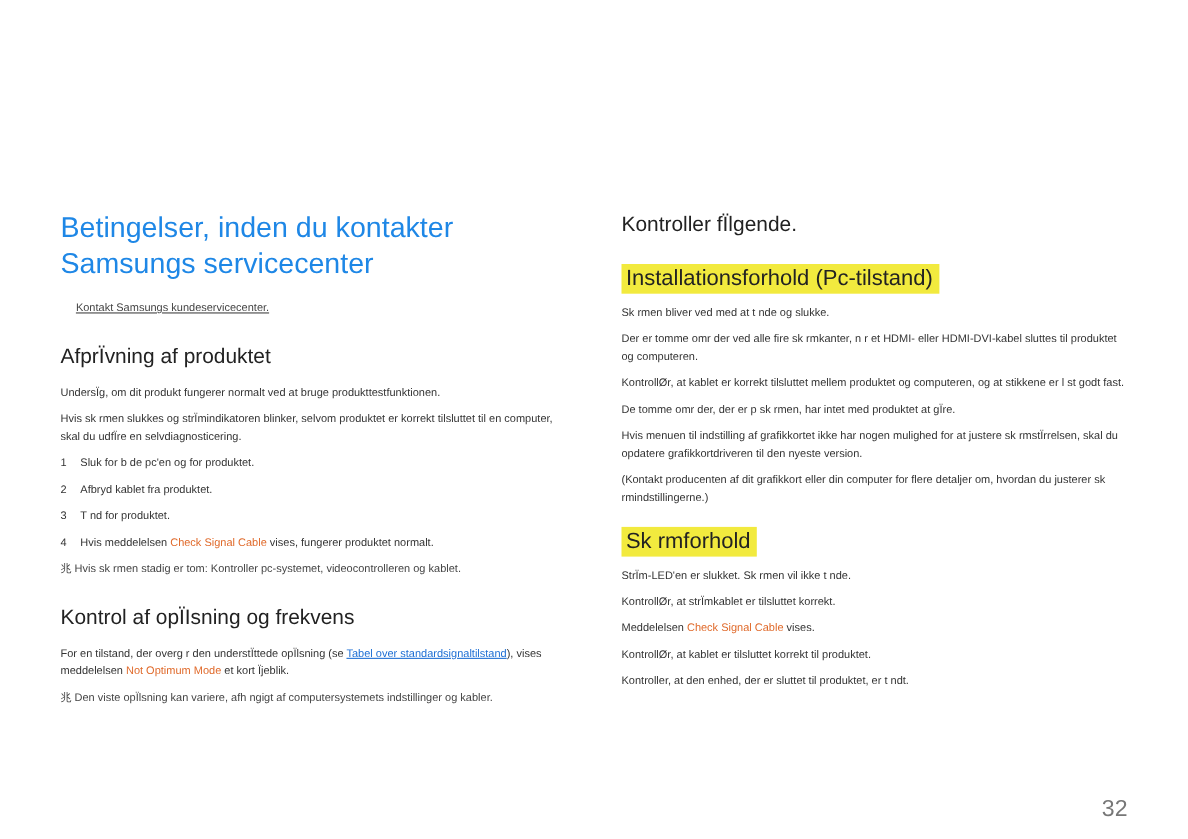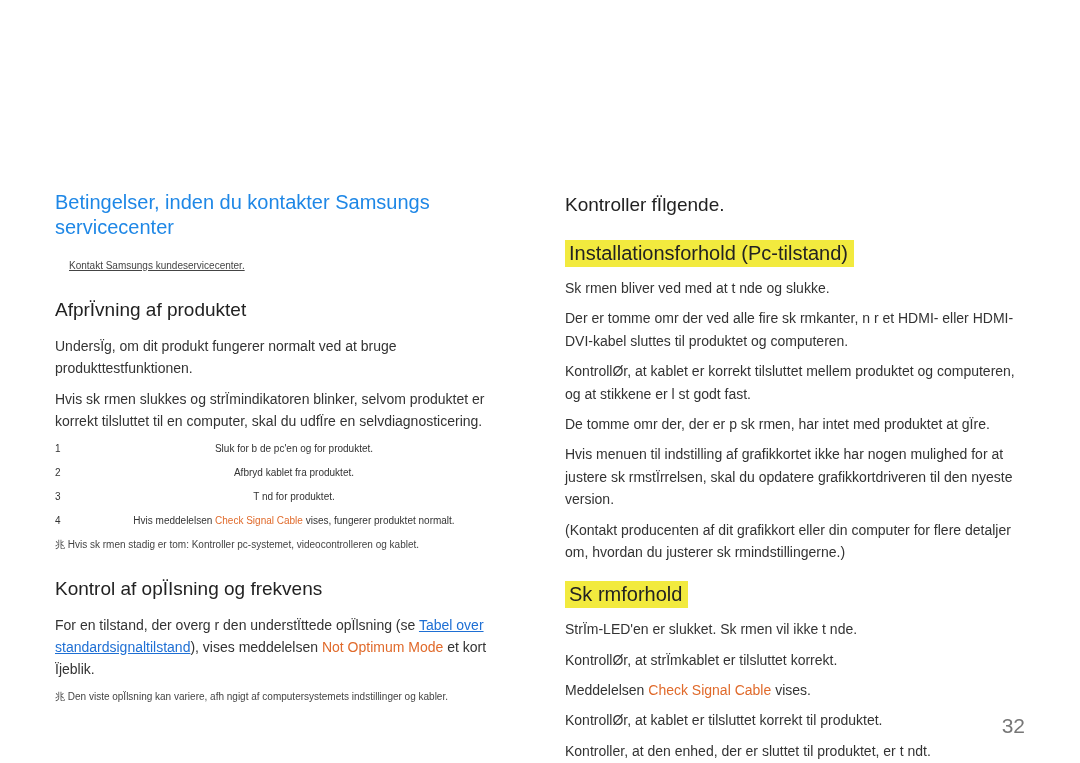--- a/index.html
+++ b/index.html
@@ -20,21 +20,21 @@
     flex: 1;
     min-width: 0;
   }
   .col-left {
     padding-top: 130px;
   }
   .col-right {
     padding-top: 130px;
   }
   .main-title {
-    font-size: 20px;
+    font-size: 26px;
     font-weight: 400;
     color: #1e87e6;
     line-height: 1.25;
     margin-bottom: 18px;
   }
   .note {
     font-size: 10px;
     color: #444;
     margin-bottom: 4px;
     line-height: 1.5;
@@ -52,30 +52,29 @@
     font-size: 20px;
     font-weight: 400;
     color: #222;
     background: #f2ea3e;
     display: inline-block;
     padding: 2px 6px 2px 4px;
     margin-top: 10px;
     margin-bottom: 10px;
   }
   .body-text {
-    font-size: 14px;
+    font-size: 10px;
     color: #333;
     line-height: 1.6;
     margin-bottom: 8px;
   }
   ol.steps {
     list-style: none;
     counter-reset: step;
     margin-bottom: 8px;
-    text-align: center;
   }
   ol.steps li {
     font-size: 10px;
     color: #333;
     line-height: 1.6;
     margin-bottom: 8px;
     padding-left: 18px;
     position: relative;
   }
   ol.steps li::before {
@@ -86,21 +85,21 @@
     top: 0;
   }
   .orange { color: #e06a2b; }
   .link {
     color: #1e6fd4;
     text-decoration: underline;
   }
   .pagenum {
     position: absolute;
     right: 55px;
-    bottom: 25px;
+    bottom: 15px;
     font-size: 21px;
     color: #777;
   }
 </style>
 </head>
 <body>
 
 <div class="page">
   <div class="col col-left">
     <h1 class="main-title">Betingelser, inden du kontakter Samsungs servicecenter</h1>

